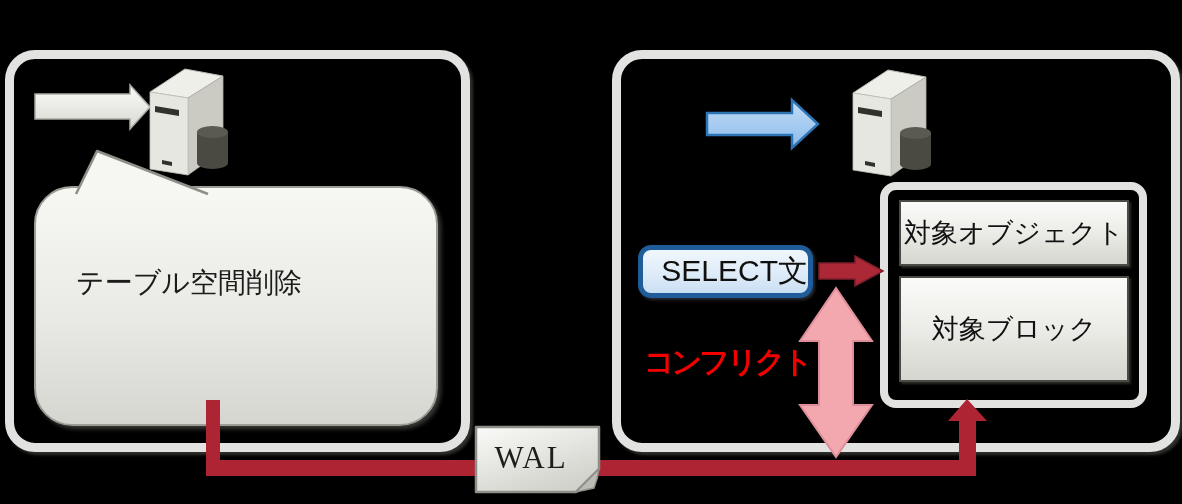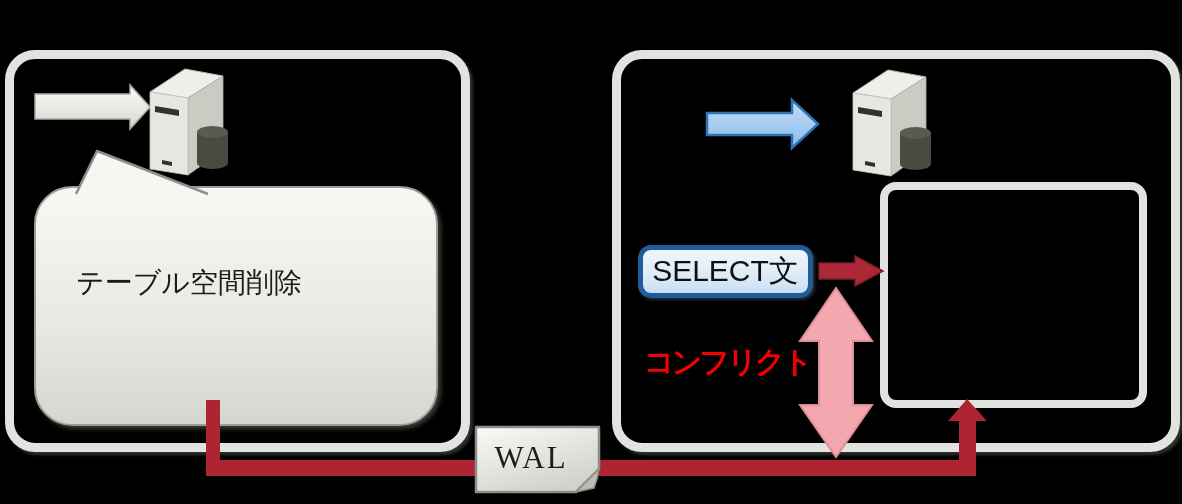--- a/index.html
+++ b/index.html
@@ -42,21 +42,21 @@
     font-size:27px;color:#111;z-index:1;
     box-shadow:2px 2px 2px rgba(60,60,56,0.7);
   }
   #target-object-box{top:200px;height:66px;}
   #target-block-box{top:276px;height:106px;}
   
   #select-box{
     position:absolute;left:638px;top:245px;width:175px;height:53px;box-sizing:border-box;
     border:5px solid #1F5C99;border-radius:13px;
     background:linear-gradient(180deg,#F0F6FC 0%,#DCEAF8 60%,#CADFF3 100%);
-    display:flex;align-items:center;justify-content:center;
+    display:flex;align-items:center;justify-content:flex-end;
     font-size:30px;color:#10100e;z-index:1;
     box-shadow:2px 2px 3px rgba(60,60,70,0.7);
   }
   
   #conflict-text{
     position:absolute;left:627px;top:344px;width:200px;text-align:center;
     color:#F40000;font-weight:bold;z-index:3;
   }
   #conflict-line1{font-size:30px;letter-spacing:-3px;line-height:36px;text-align:center;}
   #conflict-line2{font-size:34px;letter-spacing:2px;line-height:38px;}
@@ -82,20 +82,26 @@
     <polyline points="76,194 97,151 208,194" fill="none" stroke="#8F8F89" stroke-width="2.5" stroke-linejoin="round"></polyline>
   </svg>
   <div id="callout-text">
     <div>テーブル空間削除</div>
     
     
     
   </div>
 
   <div id="target-container"></div>
+  <div id="target-object-box" class="target-box">
+    <span>対象オブジェクト</span>
+  </div>
+  <div id="target-block-box" class="target-box">
+    <span>対象ブロック</span>
+  </div>
 
   <div id="select-box">
     <span>SELECT文</span>
   </div>
 
   <svg id="overlay-svg" width="1182" height="504" viewBox="0 0 1182 504">
     <defs>
       <linearGradient id="gradWhiteArrow" x1="0" y1="0" x2="0" y2="1">
         <stop offset="0" stop-color="#FBFBF9"></stop>
           <stop offset="1" stop-color="#D8D8D2"></stop>

